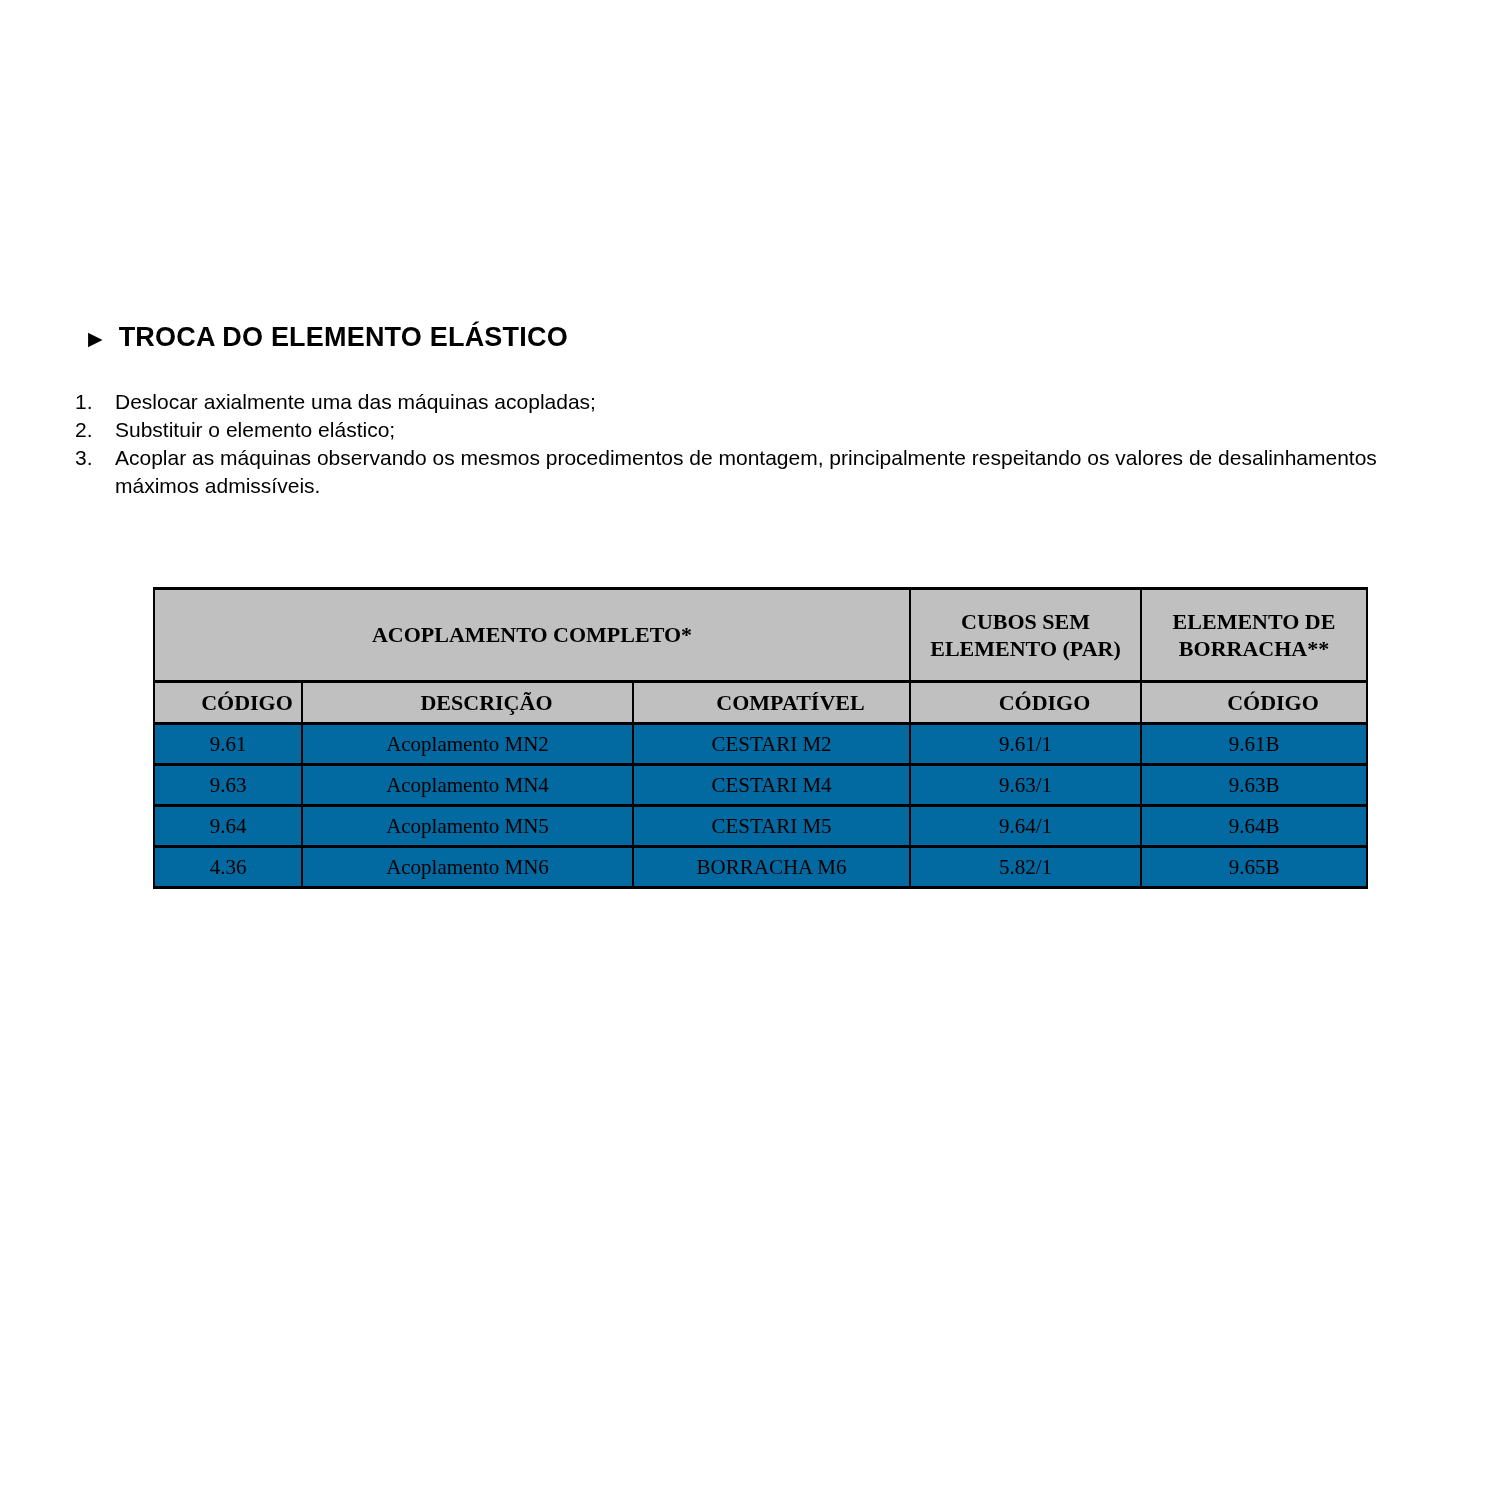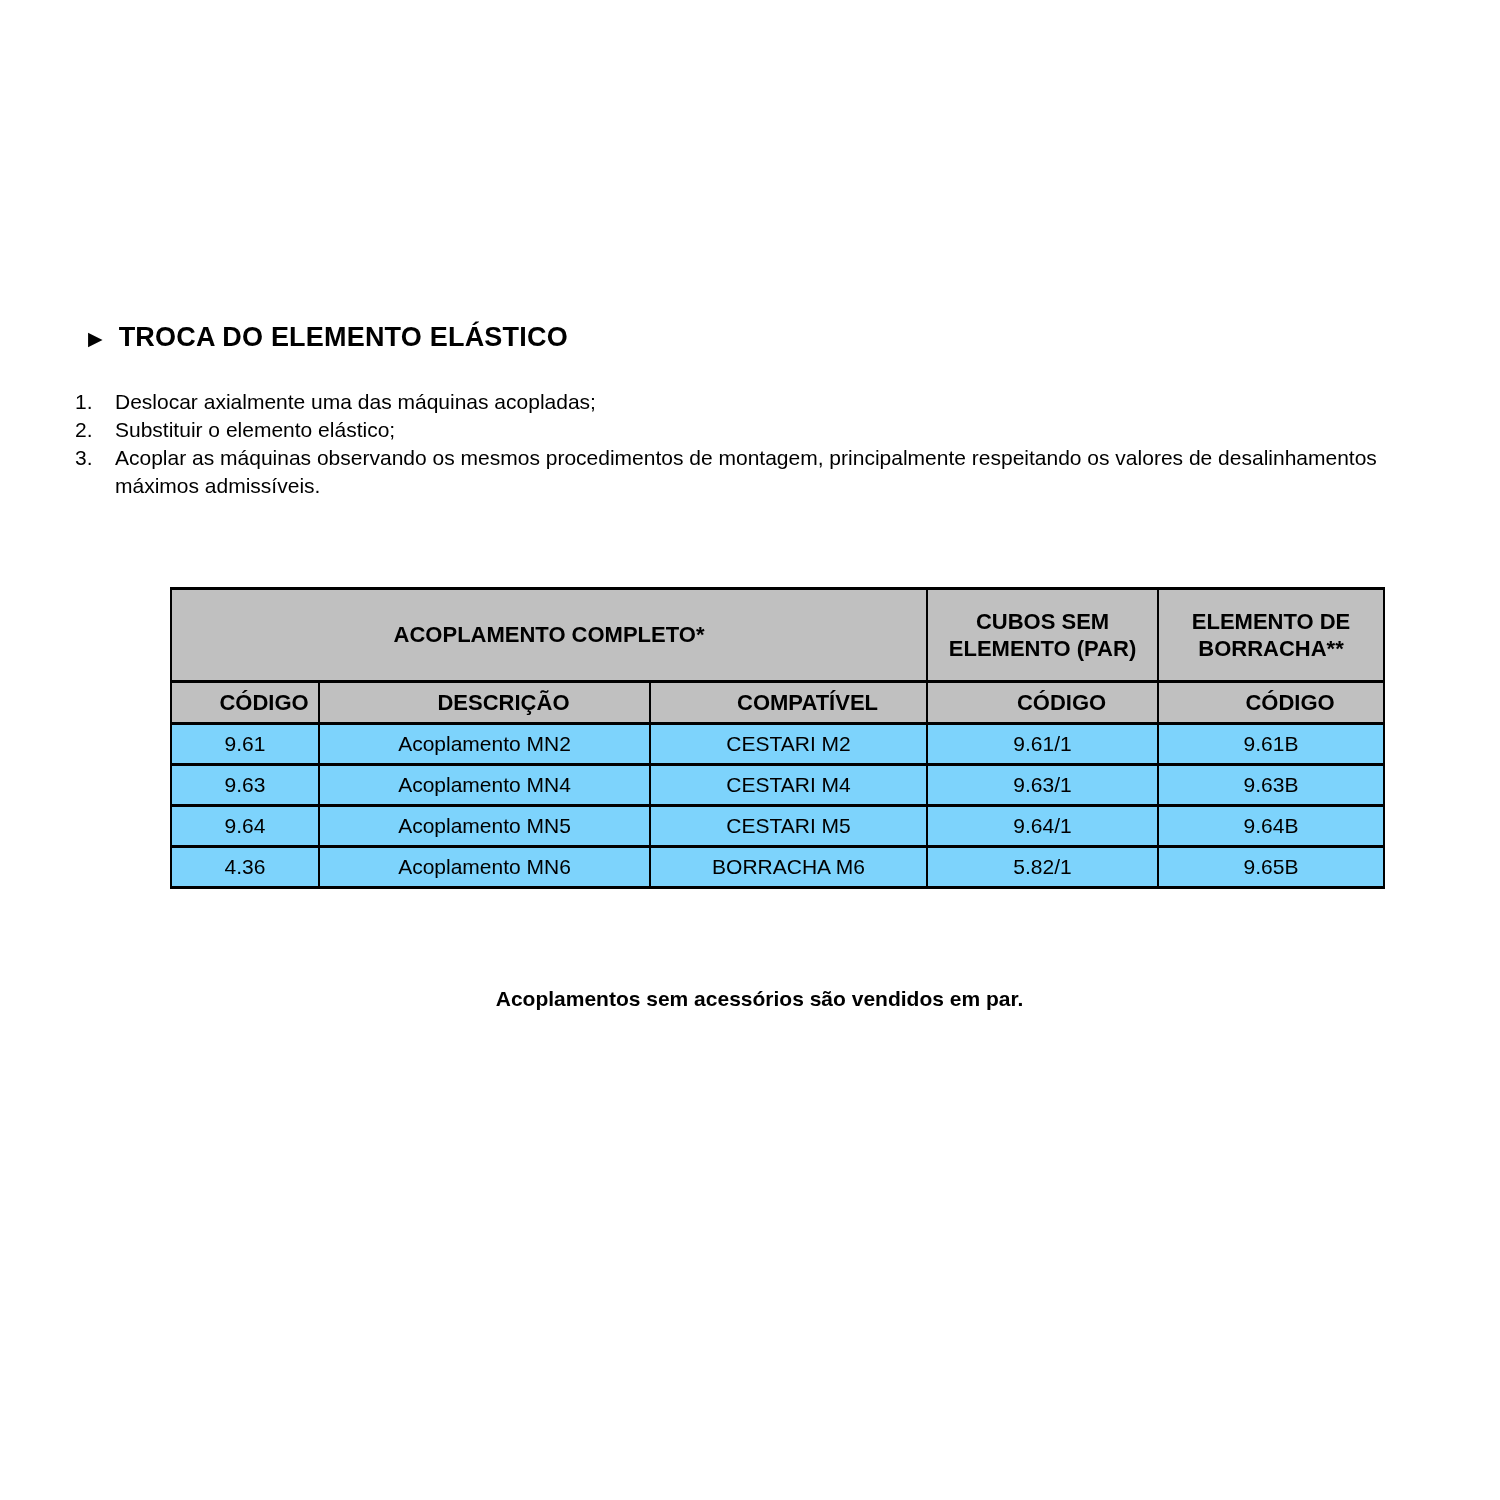--- a/index.html
+++ b/index.html
@@ -49,24 +49,25 @@
   .step .num {
     width: 40px;
     flex: 0 0 40px;
   }
   .step .txt {
     flex: 1;
   }
   table.parts {
     position: absolute;
     top: 587px;
-    left: 170px;
+    left: 153px;
     border-collapse: collapse;
     table-layout: fixed;
     width: 1213px;
+    font-family: Liberation Serif, serif;
   }
   table.parts th, table.parts td {
     border: 2px solid #000000;
     border-top-width: 3px;
     border-bottom-width: 3px;
     text-align: center;
     vertical-align: middle;
     padding: 0 6px;
     overflow: hidden;
   }
@@ -77,21 +78,21 @@
     line-height: 1.25;
   }
   tr.group-row th {
     height: 90px;
   }
   tr.col-row th {
     height: 39px;
     padding-left: 44px;
   }
   table.parts td {
-    background: #7dd3fc;
+    background: #0369a1;
     font-size: 21px;
     font-weight: normal;
     height: 38px;
   }
   .col-codigo1 { width: 148px; }
   .col-descricao { width: 331px; }
   .col-compativel { width: 277px; }
   .col-codigo2 { width: 231px; }
   .col-codigo3 { width: 226px; }
   .note {
@@ -176,15 +177,14 @@
       <tr>
         <td>4.36</td>
         <td>Acoplamento MN6</td>
         <td>BORRACHA M6</td>
         <td>5.82/1</td>
         <td>9.65B</td>
       </tr>
     </tbody>
   </table>
 
-  <div class="note">Acoplamentos sem acessórios são vendidos em par.</div>
 
 </div>
 
 </body></html>

